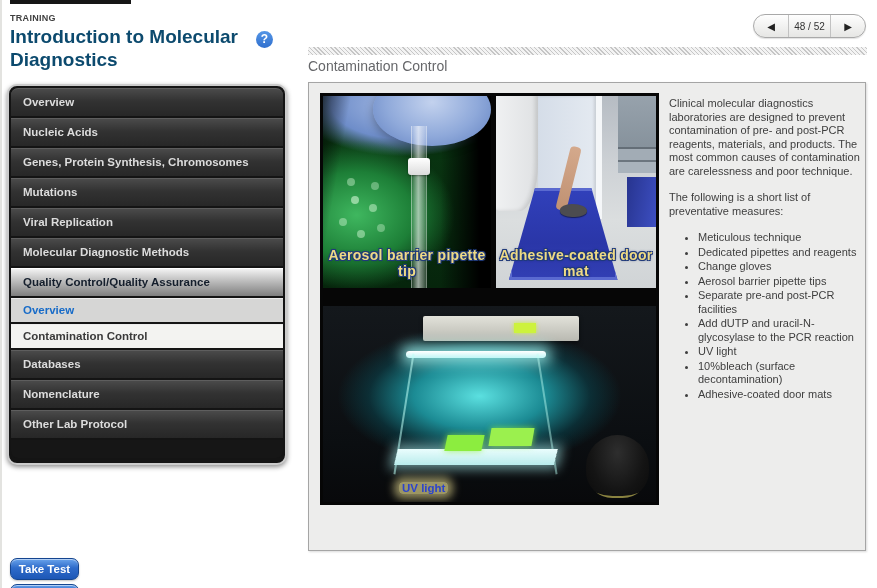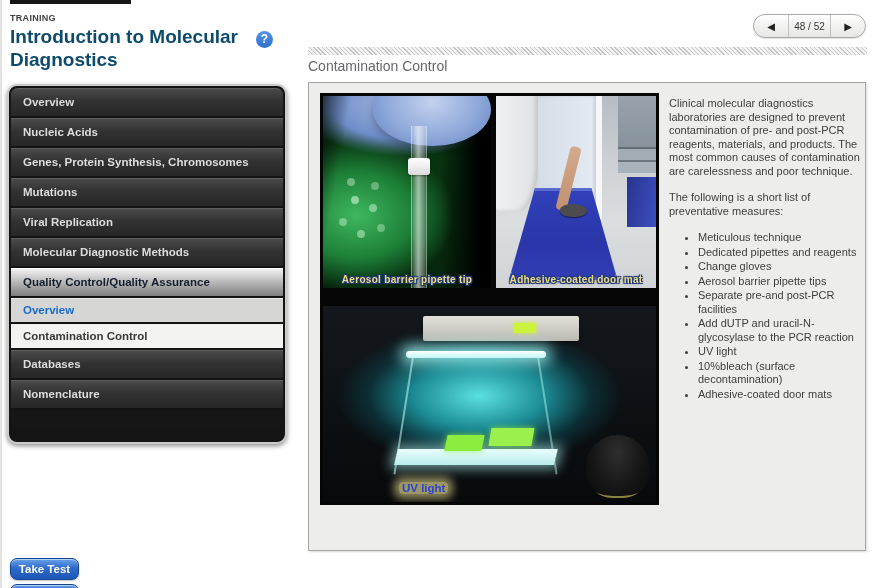--- a/index.html
+++ b/index.html
@@ -23,21 +23,21 @@
     border:1px solid #a9a9a9; border-radius:12px;
     background:linear-gradient(#fefefe,#e6e6e4); display:flex; align-items:stretch;
     box-shadow:0 1px 1px rgba(0,0,0,.12); }
   .pager-btn { width:34px; display:flex; align-items:center; justify-content:center;
     font-size:10px; color:#222; cursor:default; }
   .pager-label { flex:1; display:flex; align-items:center; justify-content:center;
     font-size:10px; color:#333; border-left:1px solid #c2c2c2; border-right:1px solid #c2c2c2; }
 
   
   .sidebar { position:absolute; left:7px; top:84px; width:280px; background:#141414;
-    border:2px solid #cbcbcb; border-radius:10px; padding:2px 2px 14px 2px;
+    border:2px solid #cbcbcb; border-radius:10px; padding:2px 2px 5px 2px;
     box-shadow:0 2px 5px rgba(0,0,0,.45); }
   .nav-section { height:28px; line-height:27px; padding-left:12px; margin-bottom:2px;
     font-size:11.5px; font-weight:bold; color:#dcdcdc;
     background:linear-gradient(#4a4a4a,#323232 45%,#272727);
     border-top:1px solid #5e5e5e; cursor:pointer; white-space:nowrap; overflow:hidden; }
   .nav-section.first { border-radius:7px 7px 0 0; }
   .nav-section.active { background:linear-gradient(#f2f2f2,#bcbcbc 45%,#7e7e7e);
     color:#141e2c; border-top:1px solid #fff; }
   .nav-sub { height:24px; line-height:23px; padding-left:12px; margin-bottom:2px;
     font-size:11.5px; font-weight:bold; color:#176bc8; background:#d6d6d5;
@@ -124,22 +124,22 @@
     background:linear-gradient(#eafdfd,#b9ecec); box-shadow:0 0 12px 4px rgba(170,240,240,.6);
     transform:skewX(-14deg); }
   .tray-a { position:absolute; left:37%; top:66%; width:11%; height:8%;
     background:#8ced3f; box-shadow:0 0 6px rgba(140,240,70,.8); transform:skewX(-12deg); }
   .tray-b { position:absolute; left:50%; top:62%; width:13%; height:9%;
     background:#9bf04e; box-shadow:0 0 6px rgba(140,240,70,.8); transform:skewX(-10deg); }
   .bucket { position:absolute; right:2%; bottom:2%; width:19%; height:32%;
     background:radial-gradient(ellipse at 50% 28%, #2e2e2e 0%, #141414 60%, #0a0a0a 100%);
     border-radius:50% 50% 42% 42%; box-shadow:inset 0 -16px 0 -14px #8a8340; }
 
-  .cap-gold { position:absolute; bottom:3px; left:0; width:100%; text-align:center;
-    font-size:10px; font-weight:bold; color:#eeda85; letter-spacing:.3px;
+  .cap-gold { position:absolute; bottom:9px; left:0; width:100%; text-align:center;
+    font-size:14px; font-weight:bold; color:#eeda85; letter-spacing:.3px;
     text-shadow:-1px -1px 0 #203a7a, 1px -1px 0 #203a7a, -1px 1px 0 #203a7a, 1px 1px 0 #203a7a, 0 0 3px #102050; }
   .cap-uv { position:absolute; left:76px; bottom:8px; font-size:11.5px; font-weight:bold;
     color:#2c44cc; background:rgba(255,243,160,.6); border-radius:4px; padding:0 3px;
     box-shadow:0 0 9px 5px rgba(255,243,160,.55); }
 
   .text-col { position:absolute; left:360px; top:14px; width:192px; font-size:11px;
     line-height:13.5px; color:#3e3e3e; }
   .text-col p { margin-bottom:13px; }
   .text-col ul { margin:13px 0 0 0; padding-left:29px; }
   .text-col li { margin-bottom:1px; }
@@ -170,20 +170,21 @@
       <div class="nav-section">Nucleic Acids</div>
       <div class="nav-section">Genes, Protein Synthesis, Chromosomes</div>
       <div class="nav-section">Mutations</div>
       <div class="nav-section">Viral Replication</div>
       <div class="nav-section">Molecular Diagnostic Methods</div>
       <div class="nav-section active">Quality Control/Quality Assurance</div>
       <div class="nav-sub">Overview</div>
       <div class="nav-sub current">Contamination Control</div>
       <div class="nav-section">Databases</div>
       <div class="nav-section">Nomenclature</div>
+      <div class="nav-section">Other Lab Protocol</div>
     </div>
   <div class="nav-footer"></div>
 </nav>
 
 <button class="btn-blue take-test">Take Test</button>
 <button class="btn-blue cutoff"></button>
 
 <div class="hatch"></div>
 <div class="content-heading">Contamination Control</div>
 

